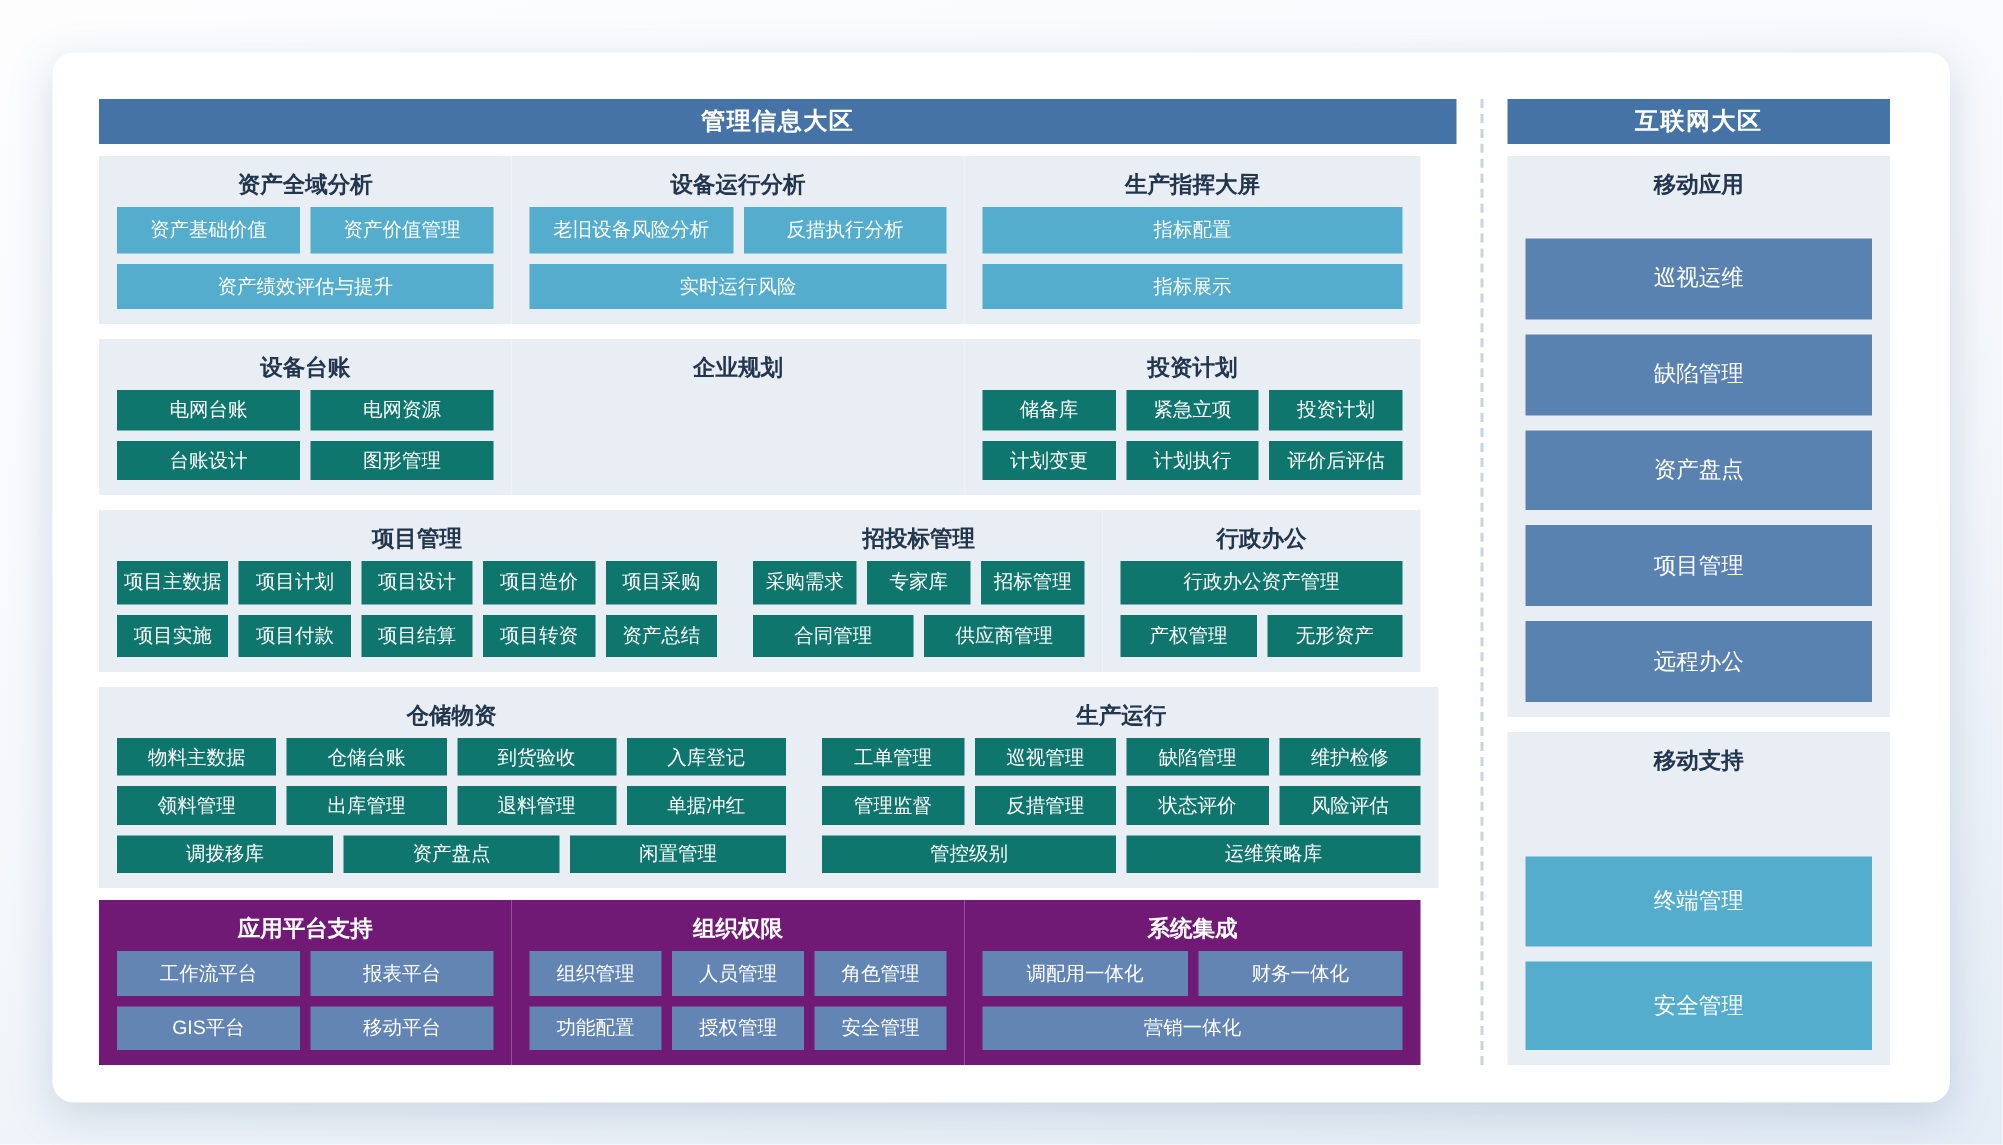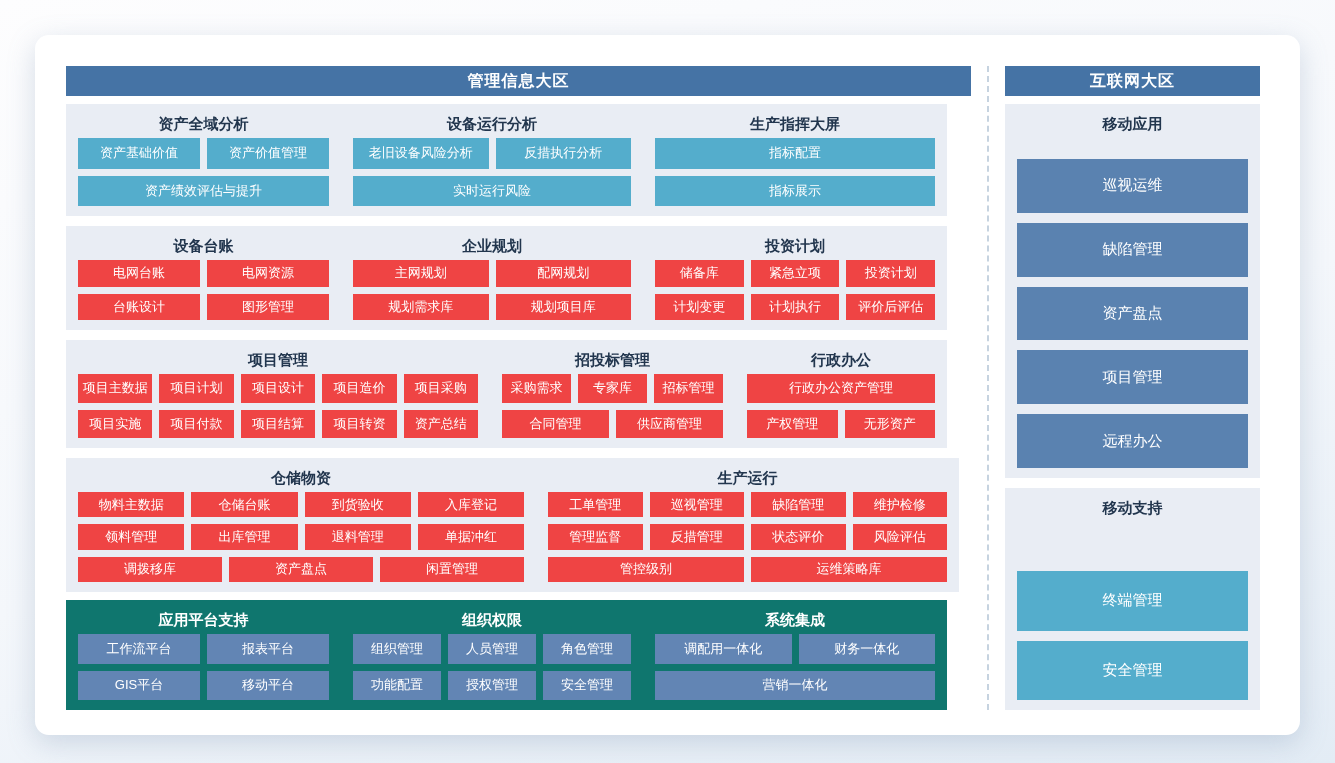--- a/index.html
+++ b/index.html
@@ -34,22 +34,22 @@
   .group-title{
     margin:0;font-size:15px;font-weight:bold;color:#22364e;text-align:center;
     line-height:28px;flex:0 0 28px;
   }
   .btns{flex:1;display:grid;gap:7px;}
   .btn{
     display:flex;align-items:center;justify-content:center;
     color:#ffffff;font-size:13px;white-space:nowrap;overflow:hidden;
   }
   .teal{background:#54adcc;}
-  .blue{background:#ef4444;}
-  .group.dark{background:#0f766e;}
+  .blue{background:#0f766e;}
+  .group.dark{background:#701a75;}
   .group.dark .group-title{color:#ffffff;}
   .group.dark .btn{background:#6285b4;}
   .w275{width:275px;} .w302{width:302px;} .w304{width:304px;}
   .w424{width:424px;} .w245{width:245px;} .w212{width:212px;}
   .w470{width:470px;} .w423{width:423px;}
   .cols1{grid-template-columns:1fr;}
   .cols2{grid-template-columns:1fr 1fr;}
   .cols3{grid-template-columns:repeat(3,1fr);}
   .cols4{grid-template-columns:repeat(4,1fr);}
   .cols5{grid-template-columns:repeat(5,1fr);}
@@ -106,26 +106,20 @@
           <h3 class="group-title">设备台账</h3>
           <div class="btns cols2">
             <div class="btn blue">电网台账</div>
             <div class="btn blue">电网资源</div>
             <div class="btn blue">台账设计</div>
             <div class="btn blue">图形管理</div>
           </div>
         </section>
         <section class="group w302">
           <h3 class="group-title">企业规划</h3>
-          <div class="btns cols2">
-            <div class="btn blue">主网规划</div>
-            <div class="btn blue">配网规划</div>
-            <div class="btn blue">规划需求库</div>
-            <div class="btn blue">规划项目库</div>
-          </div>
         </section>
         <section class="group w304">
           <h3 class="group-title">投资计划</h3>
           <div class="btns cols3">
             <div class="btn blue">储备库</div>
             <div class="btn blue">紧急立项</div>
             <div class="btn blue">投资计划</div>
             <div class="btn blue">计划变更</div>
             <div class="btn blue">计划执行</div>
             <div class="btn blue">评价后评估</div>

